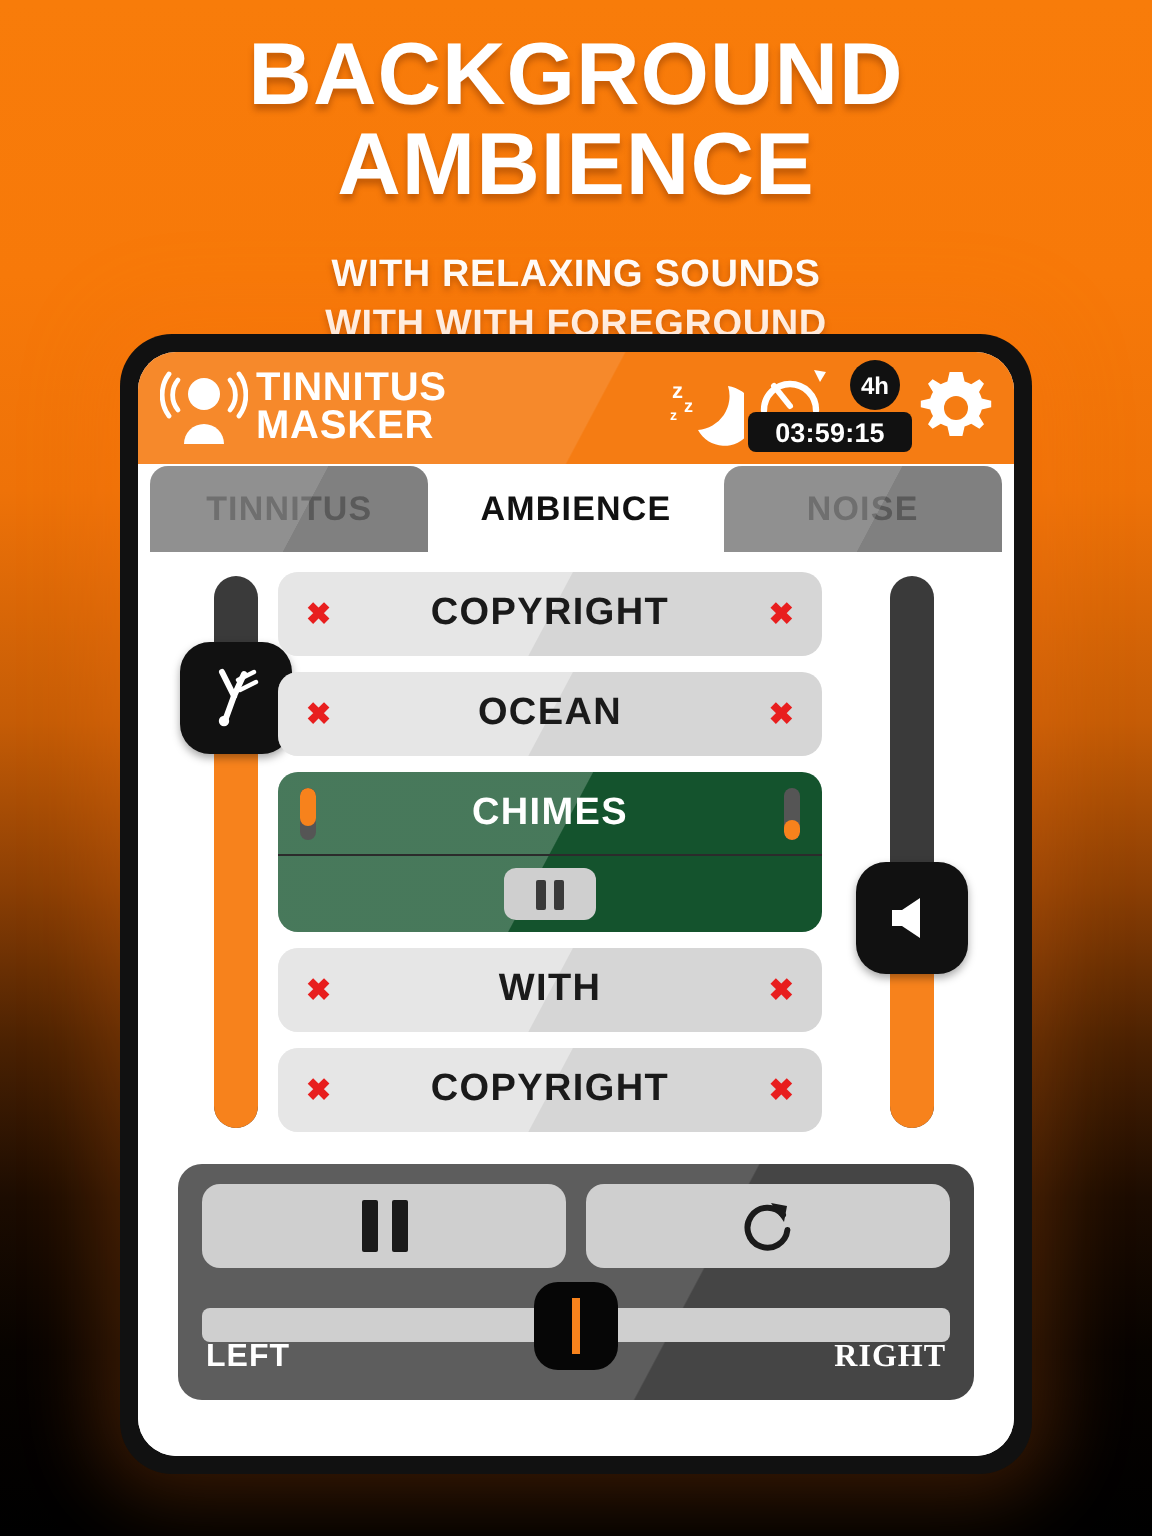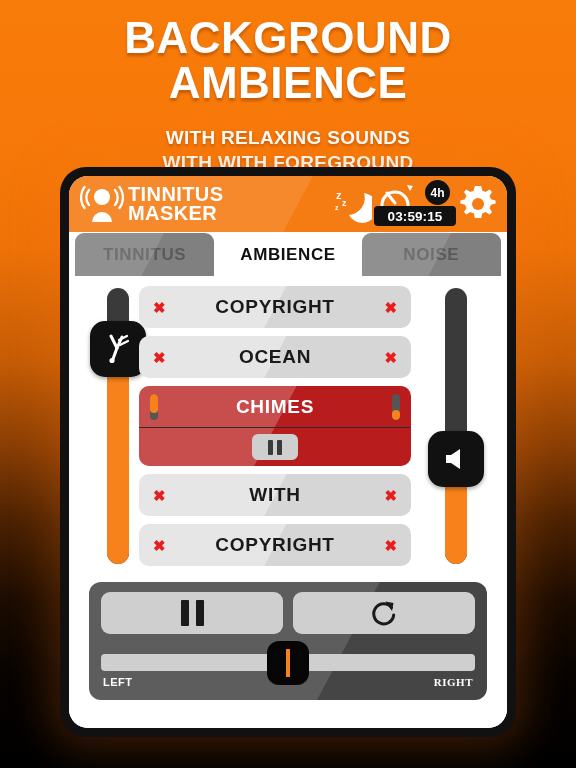--- a/index.html
+++ b/index.html
@@ -146,21 +146,21 @@
   .row .sheen {
     position:absolute; inset:0; pointer-events:none;
     background: linear-gradient(118deg, rgba(255,255,255,0.40) 0%, rgba(255,255,255,0.40) 50%, rgba(255,255,255,0) 50.2%);
   }
   .row-label { font-size:19px; font-weight:bold; color:#1A1A1A; letter-spacing:0.7px; position:relative; z-index:2; }
   .x-mark { color:#E81E1E; font-size:15px; font-weight:bold; position:relative; z-index:2; line-height:1; }
 
   
   .active-card {
     border-radius:10px; margin-bottom:8px;
-    background:#b91c1c; position:relative; overflow:hidden;
+    background:#14532d; position:relative; overflow:hidden;
   }
   .active-card .sheen {
     position:absolute; inset:0; pointer-events:none;
     background: linear-gradient(118deg, rgba(255,255,255,0.22) 0%, rgba(255,255,255,0.22) 50%, rgba(255,255,255,0) 50.2%);
   }
   .active-top {
     height:42px; display:flex; align-items:center; justify-content:center;
     position:relative; border-bottom:1px solid #2B2B2B;
   }
   .active-top .row-label { color:#ffffff; }
@@ -197,21 +197,21 @@
     position:absolute; left:0; right:0; top:8px; height:17px;
     background:#CFCFCF; border-radius:4px;
   }
   .pan-knob {
     position:absolute; left:50%; top:-5px; transform:translateX(-50%);
     width:42px; height:44px; background:#060606; border-radius:12px;
     display:flex; align-items:center; justify-content:center;
   }
   .pan-knob i { display:block; width:4px; height:28px; background:#F7821C; }
   .pan-label {
-    position:absolute; bottom:-2px; font-size:11px; font-weight:bold; color:#ffffff; letter-spacing:0.5px;
+    position:absolute; bottom:-2px; font-size:16px; font-weight:bold; color:#ffffff; letter-spacing:0.5px;
   }
   .pan-label.l { left:2px; }
   .pan-label.r { right:2px;font-family:Liberation Serif, serif; }
 
   
   .footer {
     position:absolute; left:0; right:0; bottom:5px;
     text-align:center; font-size:9.5px; color:#8C8C8C; letter-spacing:0.2px;
   }
 </style>

